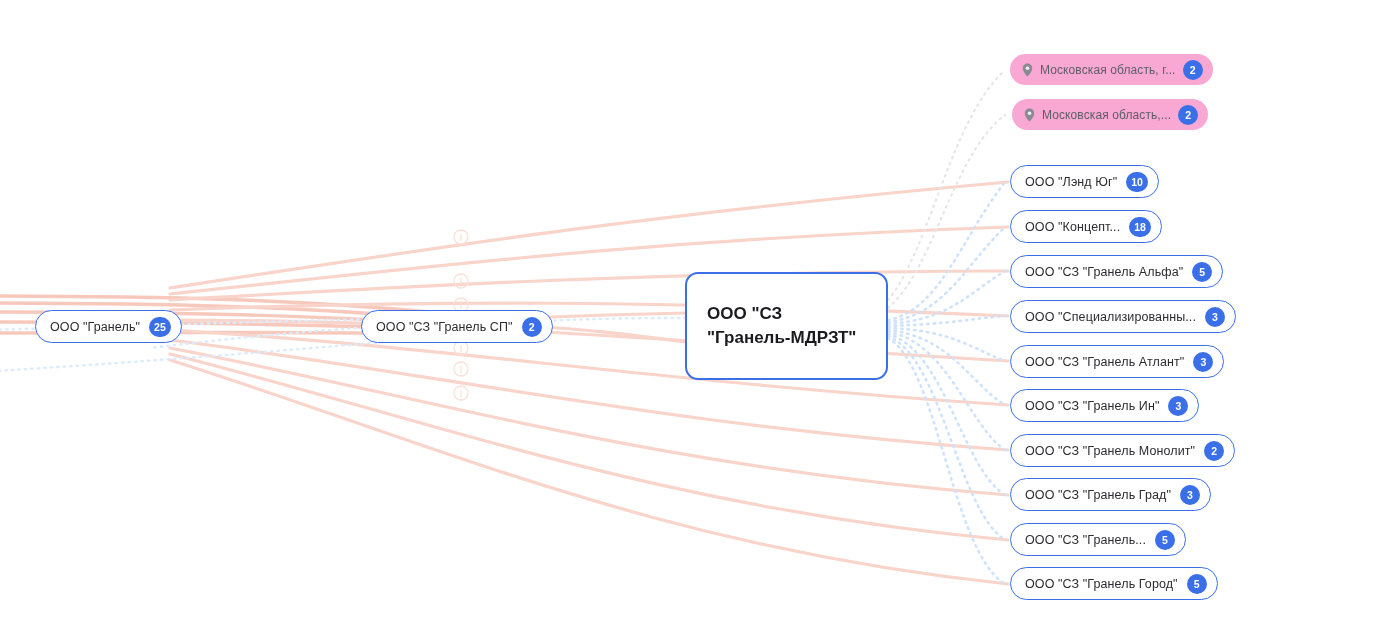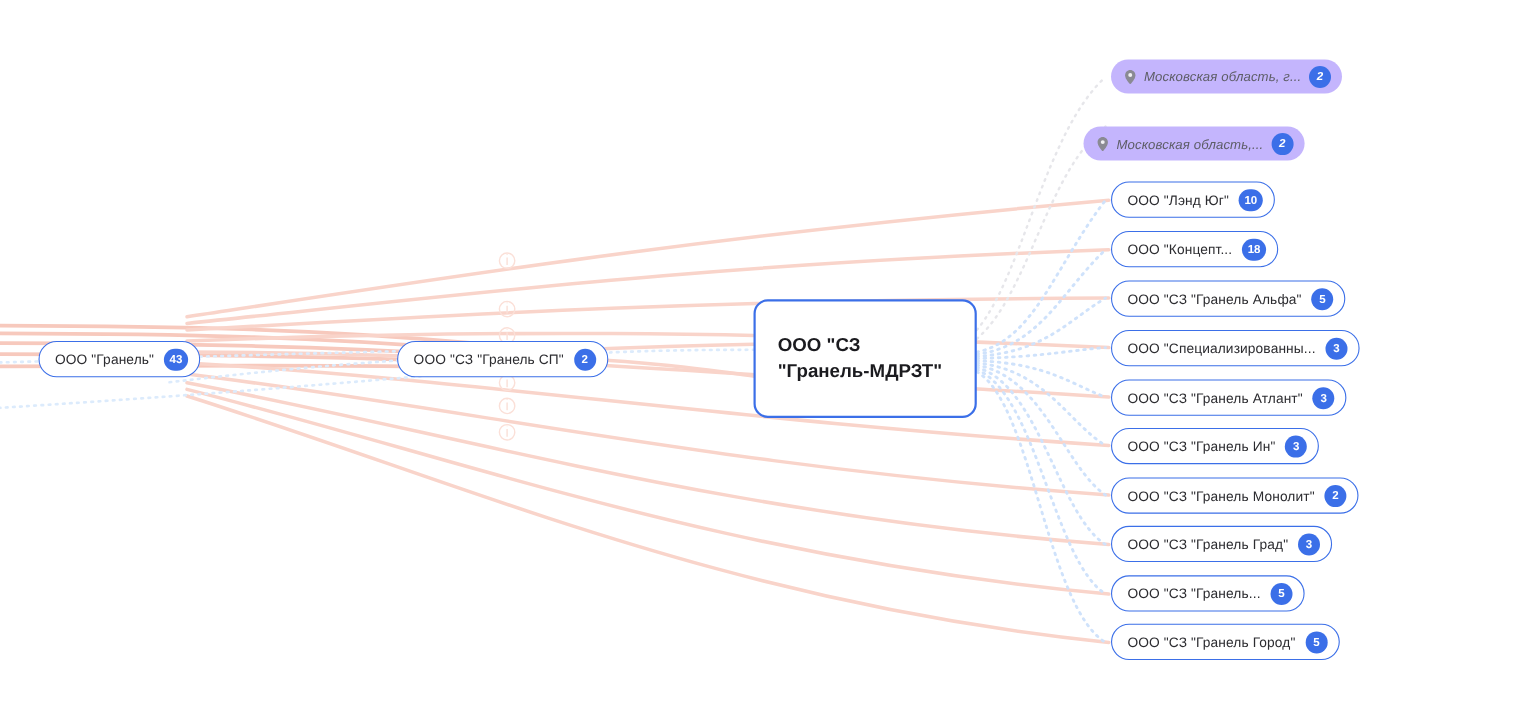--- a/index.html
+++ b/index.html
@@ -58,25 +58,24 @@
     color: #2c2c30;
     letter-spacing: 0.1px;
     overflow: hidden;
     text-overflow: ellipsis;
   }
 
   
   .node-chip {
     height: 31px;
     padding: 0 10px 0 12px;
-    background: #c4b5fd;
+    background: #f9a8d4;
     border: none;
     border-radius: 16px;
     gap: 7px;
-    font-style: italic;
   }
   .node-chip .node-label {
     font-size: 12px;
     color: #5d5d66;
     letter-spacing: 0.1px;
   }
   .pin-icon {
     display: inline-flex;
     align-items: center;
     flex: 0 0 auto;
@@ -206,21 +205,21 @@
           <line x1="461" y1="390" x2="461" y2="397"></line>
           <line x1="461" y1="387" x2="461" y2="387.6"></line>
         </g>
     </g>
   </svg>
 
   <div id="node-layer">
 
     <div class="node node-pill" style="left:35px; top:310px;">
       <span class="node-label">ООО "Гранель"</span>
-      <span class="badge">43</span>
+      <span class="badge">25</span>
     </div>
 
     <div class="node node-pill" style="left:361px; top:310px;">
       <span class="node-label">ООО "СЗ "Гранель СП"</span>
       <span class="badge">2</span>
     </div>
 
     <div class="node node-card" style="left:685px; top:272px;">
       <span class="node-label">ООО "СЗ "Гранель-МДРЗТ"</span>
     </div>
@@ -229,21 +228,21 @@
       <span class="pin-icon">
         <svg width="11" height="14" viewBox="0 0 11 14" aria-hidden="true">
           <path d="M5.5 0.6C2.9 0.6 0.8 2.7 0.8 5.3c0 3.4 4.1 7.7 4.3 7.9 0.2 0.2 0.6 0.2 0.8 0 0.2-0.2 4.3-4.5 4.3-7.9C10.2 2.7 8.1 0.6 5.5 0.6z" fill="#8a8a93"></path>
           <circle cx="5.5" cy="5.2" r="1.8" fill="#f1f1f3"></circle>
         </svg>
       </span>
       <span class="node-label">Московская область, г...</span>
       <span class="badge">2</span>
     </div>
 
-    <div class="node node-chip" style="left:985px; top:99px;margin-top:16px;">
+    <div class="node node-chip" style="left:1012px; top:99px;">
       <span class="pin-icon">
         <svg width="11" height="14" viewBox="0 0 11 14" aria-hidden="true">
           <path d="M5.5 0.6C2.9 0.6 0.8 2.7 0.8 5.3c0 3.4 4.1 7.7 4.3 7.9 0.2 0.2 0.6 0.2 0.8 0 0.2-0.2 4.3-4.5 4.3-7.9C10.2 2.7 8.1 0.6 5.5 0.6z" fill="#8a8a93"></path>
           <circle cx="5.5" cy="5.2" r="1.8" fill="#f1f1f3"></circle>
         </svg>
       </span>
       <span class="node-label">Московская область,...</span>
       <span class="badge">2</span>
     </div>
 

